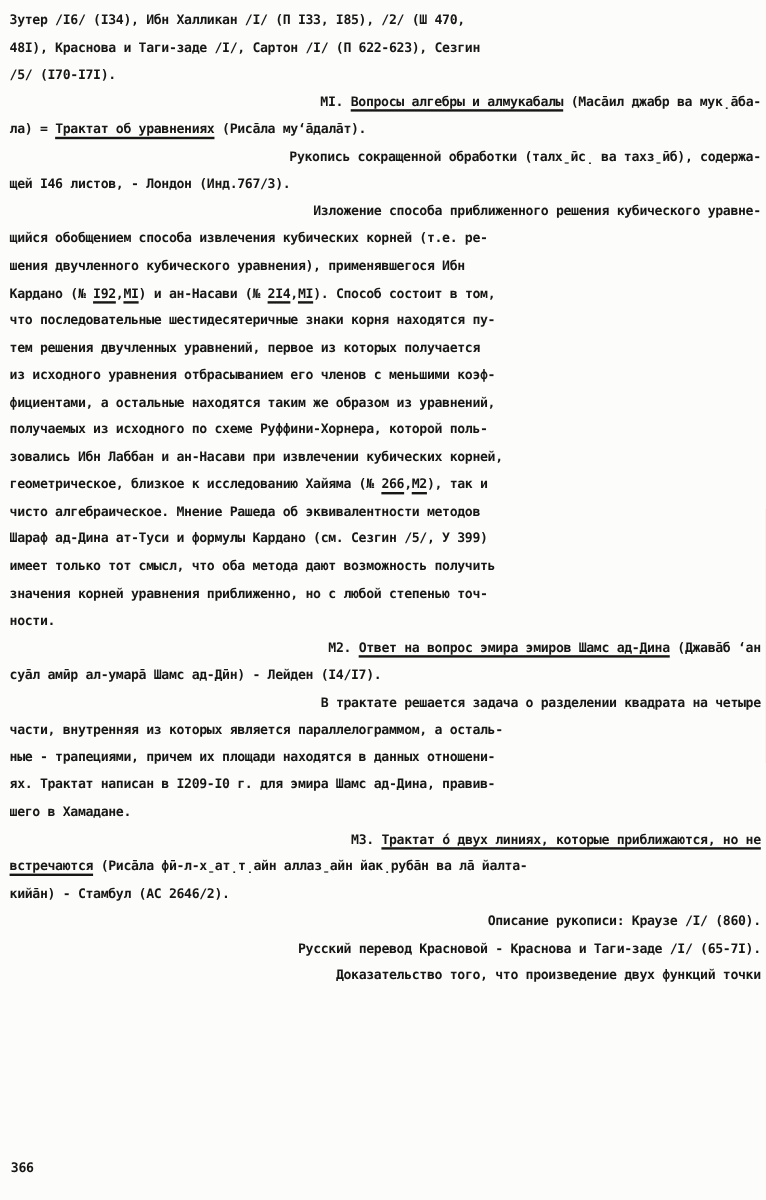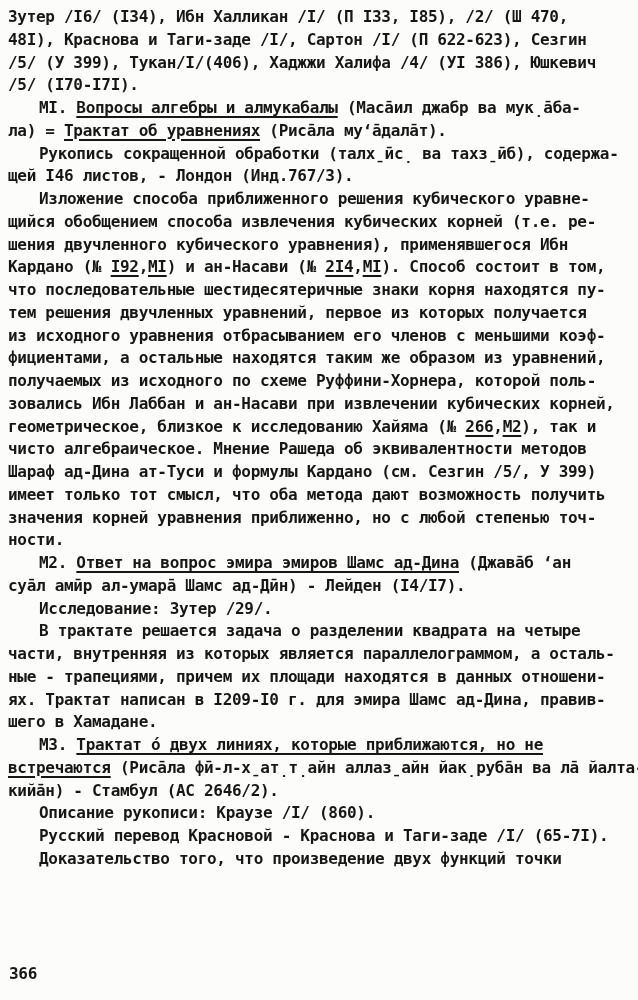--- a/index.html
+++ b/index.html
@@ -9,58 +9,58 @@
   }
   .page {
     position: relative;
     width: 638px;
     height: 1000px;
     margin: 0 auto;
     background: #fcfcfa;
     overflow: hidden;
     font-family: "DejaVu Sans Mono", "Liberation Mono", monospace;
     font-weight: 700;
-    font-size: 16px;
+    font-size: 11px;
     line-height: 22.75px;
     color: #171716;
   }
   .text-block {
     position: absolute;
     top: 6px;
     left: 8px;
     right: 4px;
   }
   .line {
     white-space: pre;
     height: 22.75px;
     letter-spacing: -0.3px;
   }
   .line.ind {
     padding-left: 31px;
+    text-align: right;
   }
   .u {
     text-decoration: underline;
     text-decoration-thickness: 1.5px;
     text-underline-offset: 3px;
   }
   .page-num {
     position: absolute;
     left: 9px;
     top: 963px;
     letter-spacing: -0.3px;
   }
 </style>
 </head>
 <body>
 
 <div class="page" style="background: rgb(252, 252, 250); color: rgb(23, 23, 22);">
   <div class="text-block">
       <div class="line"><span>Зутер /I6/ (I34), Ибн Халликан /I/ (П I33, I85), /2/ (Ш 470,</span></div>
       <div class="line"><span>48I), Краснова и Таги-заде /I/, Сартон /I/ (П 622-623), Сезгин</span></div>
-      <div class="line"><span>/5/ (У 399), Тукан/I/(406), Хаджжи Халифа /4/ (УI 386), Юшкевич</span></div>
       <div class="line"><span>/5/ (I70-I7I).</span></div>
       <div class="line ind"><span>МI. </span><span class="u">Вопросы алгебры и алмукабалы</span><span> (Маса̄ил джабр ва мук̣а̄ба-</span></div>
       <div class="line"><span>ла) = </span><span class="u">Трактат об уравнениях</span><span> (Риса̄ла му‘а̄дала̄т).</span></div>
       <div class="line ind"><span>Рукопись сокращенной обработки (талх̱ӣс̣ ва тахз̱ӣб), содержа-</span></div>
       <div class="line"><span>щей I46 листов, - Лондон (Инд.767/3).</span></div>
       <div class="line ind"><span>Изложение способа приближенного решения кубического уравне-</span></div>
       <div class="line"><span>щийся обобщением способа извлечения кубических корней (т.е. ре-</span></div>
       <div class="line"><span>шения двучленного кубического уравнения), применявшегося Ибн</span></div>
       <div class="line"><span>Кардано (№ </span><span class="u">I92</span><span>,</span><span class="u">МI</span><span>) и ан-Насави (№ </span><span class="u">2I4</span><span>,</span><span class="u">МI</span><span>). Способ состоит в том,</span></div>
       <div class="line"><span>что последовательные шестидесятеричные знаки корня находятся пу-</span></div>
@@ -70,21 +70,20 @@
       <div class="line"><span>получаемых из исходного по схеме Руффини-Хорнера, которой поль-</span></div>
       <div class="line"><span>зовались Ибн Лаббан и ан-Насави при извлечении кубических корней,</span></div>
       <div class="line"><span>геометрическое, близкое к исследованию Хайяма (№ </span><span class="u">266</span><span>,</span><span class="u">М2</span><span>), так и</span></div>
       <div class="line"><span>чисто алгебраическое. Мнение Рашеда об эквивалентности методов</span></div>
       <div class="line"><span>Шараф ад-Дина ат-Туси и формулы Кардано (см. Сезгин /5/, У 399)</span></div>
       <div class="line"><span>имеет только тот смысл, что оба метода дают возможность получить</span></div>
       <div class="line"><span>значения корней уравнения приближенно, но с любой степенью точ-</span></div>
       <div class="line"><span>ности.</span></div>
       <div class="line ind"><span>М2. </span><span class="u">Ответ на вопрос эмира эмиров Шамс ад-Дина</span><span> (Джава̄б ‘ан</span></div>
       <div class="line"><span>суа̄л амӣр ал-умара̄ Шамс ад-Дӣн) - Лейден (I4/I7).</span></div>
-      <div class="line ind"><span>Исследование: Зутер /29/.</span></div>
       <div class="line ind"><span>В трактате решается задача о разделении квадрата на четыре</span></div>
       <div class="line"><span>части, внутренняя из которых является параллелограммом, а осталь-</span></div>
       <div class="line"><span>ные - трапециями, причем их площади находятся в данных отношени-</span></div>
       <div class="line"><span>ях. Трактат написан в I209-I0 г. для эмира Шамс ад-Дина, правив-</span></div>
       <div class="line"><span>шего в Хамадане.</span></div>
       <div class="line ind"><span>М3. </span><span class="u">Трактат о́ двух линиях, которые приближаются, но не</span></div>
       <div class="line"><span class="u">встречаются</span><span> (Риса̄ла фӣ-л-х̱ат̣т̣айн аллаз̱айн йак̣руба̄н ва ла̄ йалта-</span></div>
       <div class="line"><span>кийа̄н) - Стамбул (АС 2646/2).</span></div>
       <div class="line ind"><span>Описание рукописи: Краузе /I/ (860).</span></div>
       <div class="line ind"><span>Русский перевод Красновой - Краснова и Таги-заде /I/ (65-7I).</span></div>

